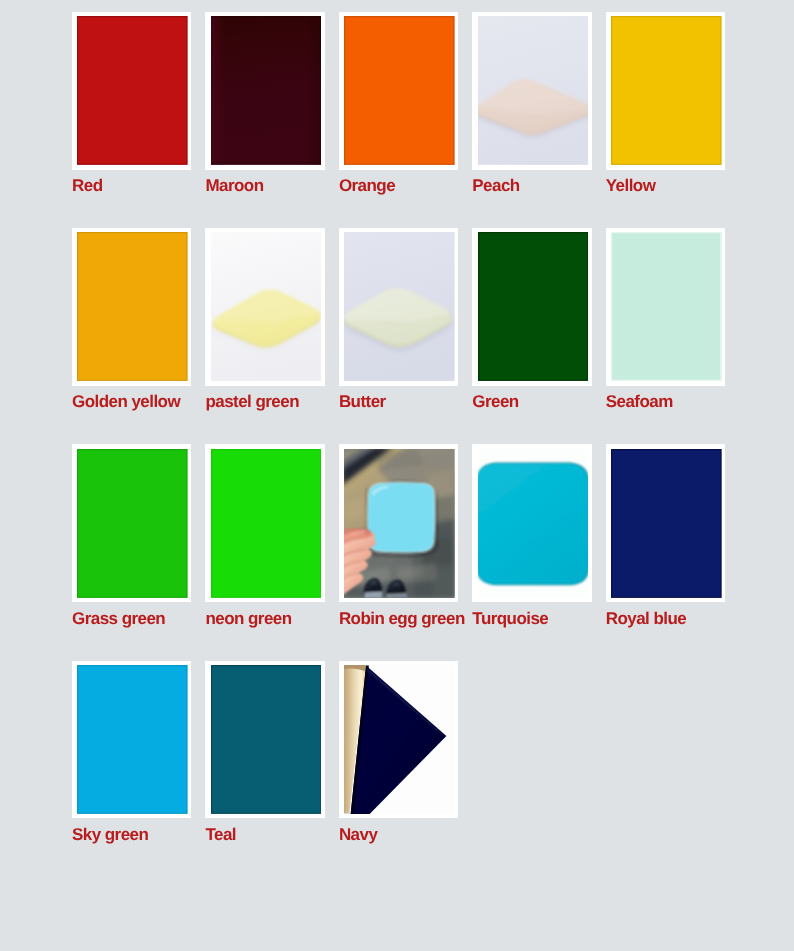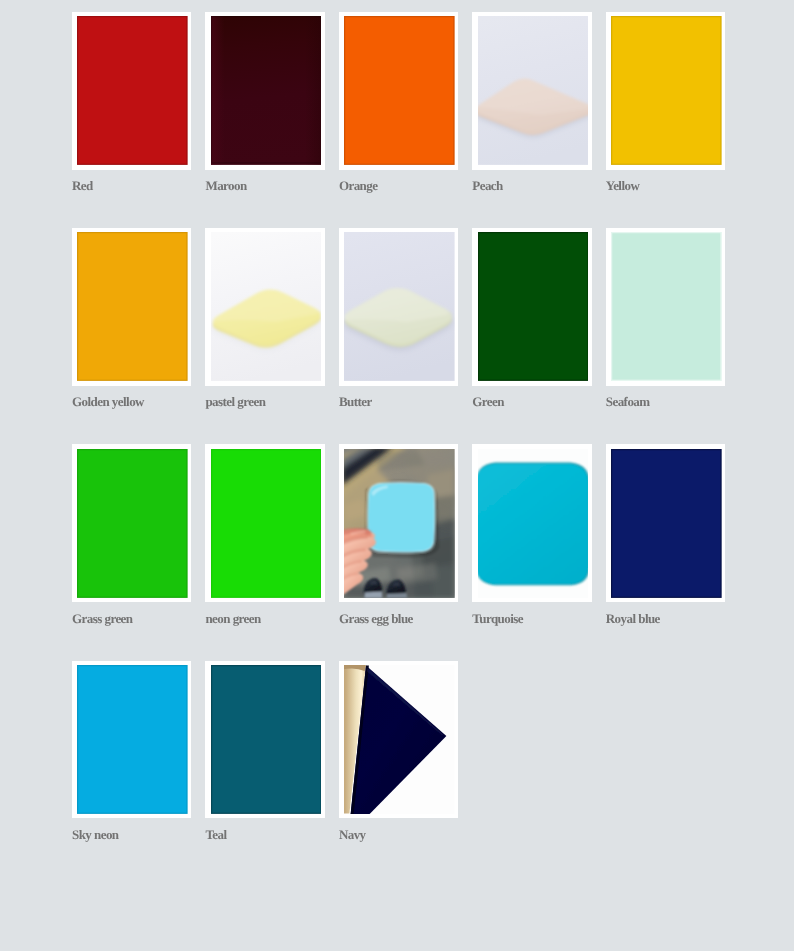--- a/index.html
+++ b/index.html
@@ -26,23 +26,23 @@
     box-sizing:border-box;
     padding:4.4px 3.6px 4.6px 5.2px;
   }
   .imgwrap{
     width:110.6px;height:148.9px;
     overflow:hidden;position:relative;
   }
   .imgwrap svg{display:block;width:100%;height:100%;}
   .label{
     margin-top:8.4px;
-    font-size:13px;font-weight:700;color:#737373;
+    font-size:17px;font-weight:700;color:#b91c1c;
     letter-spacing:-0.55px;
-    font-family:Liberation Serif, serif;
+    font-family:Liberation Sans, sans-serif;
     line-height:15px;
     white-space:nowrap;
   }
 </style>
 </head>
 <body>
 
 <div class="grid" id="grid">
   <div class="card">
     <div class="frame">
@@ -359,21 +359,21 @@
               <path d="M -5 81.5 Q 6 78 20 79.5 Q 26 80.2 27.5 83.5 L 24 86 Q 12 81.5 -5 87 Z" fill="#cf6e5f" opacity="0.6"></path>
               <path d="M -5 94 Q 8 87.5 23 87 L 24 89.5 Q 10 90.5 -5 97.5 Z" fill="#d47a65" opacity="0.45"></path>
               <path d="M -5 108 Q 6 100 21 99.3 L 22 102 Q 8 103 -5 111 Z" fill="#d47a65" opacity="0.4"></path>
               <path d="M -5 120 Q 4 112 17 110.8 L 18 113.5 Q 5 114.5 -5 123 Z" fill="#d47a65" opacity="0.35"></path>
               <path d="M -5 132 Q 2 124 13 123.5 L 14 126 Q 3 127 -5 135 Z" fill="#d47a65" opacity="0.3"></path>
               <path d="M 6 84 Q 14 81.5 21 81.5 L 21 83.5 Q 13 83.5 7 86 Z" fill="#ffd8c4" opacity="0.45"></path>
             </g>
           </svg>
         </div>
     </div>
-    <div class="label">Grass egg blue</div>
+    <div class="label">Robin egg green</div>
   </div>
 
   <div class="card">
     <div class="frame">
       <div class="imgwrap">
           <svg viewBox="0 0 109 148.9" preserveAspectRatio="none">
             <defs>
               <linearGradient id="tq" x1="0.1" y1="0" x2="0.8" y2="1">
                 <stop offset="0" stop-color="#0abed9"></stop>
                 <stop offset="0.45" stop-color="#04b8d4"></stop>
@@ -409,21 +409,21 @@
 
   <div class="card">
     <div class="frame">
       <div class="imgwrap">
           <svg viewBox="0 0 109 148.9" preserveAspectRatio="none">
             <rect width="109" height="148.9" fill="#05ace1"></rect>
             <rect x="0.6" y="0.6" width="107.8" height="147.7" fill="none" stroke="#000000" stroke-opacity="0.1" stroke-width="1.3"></rect>
           </svg>
         </div>
     </div>
-    <div class="label">Sky neon</div>
+    <div class="label">Sky green</div>
   </div>
 
   <div class="card">
     <div class="frame">
       <div class="imgwrap">
           <svg viewBox="0 0 109 148.9" preserveAspectRatio="none">
             <rect width="109" height="148.9" fill="#075d71"></rect>
             <rect x="0.6" y="0.6" width="107.8" height="147.7" fill="none" stroke="#000000" stroke-opacity="0.22" stroke-width="1.3"></rect>
           </svg>
         </div>

